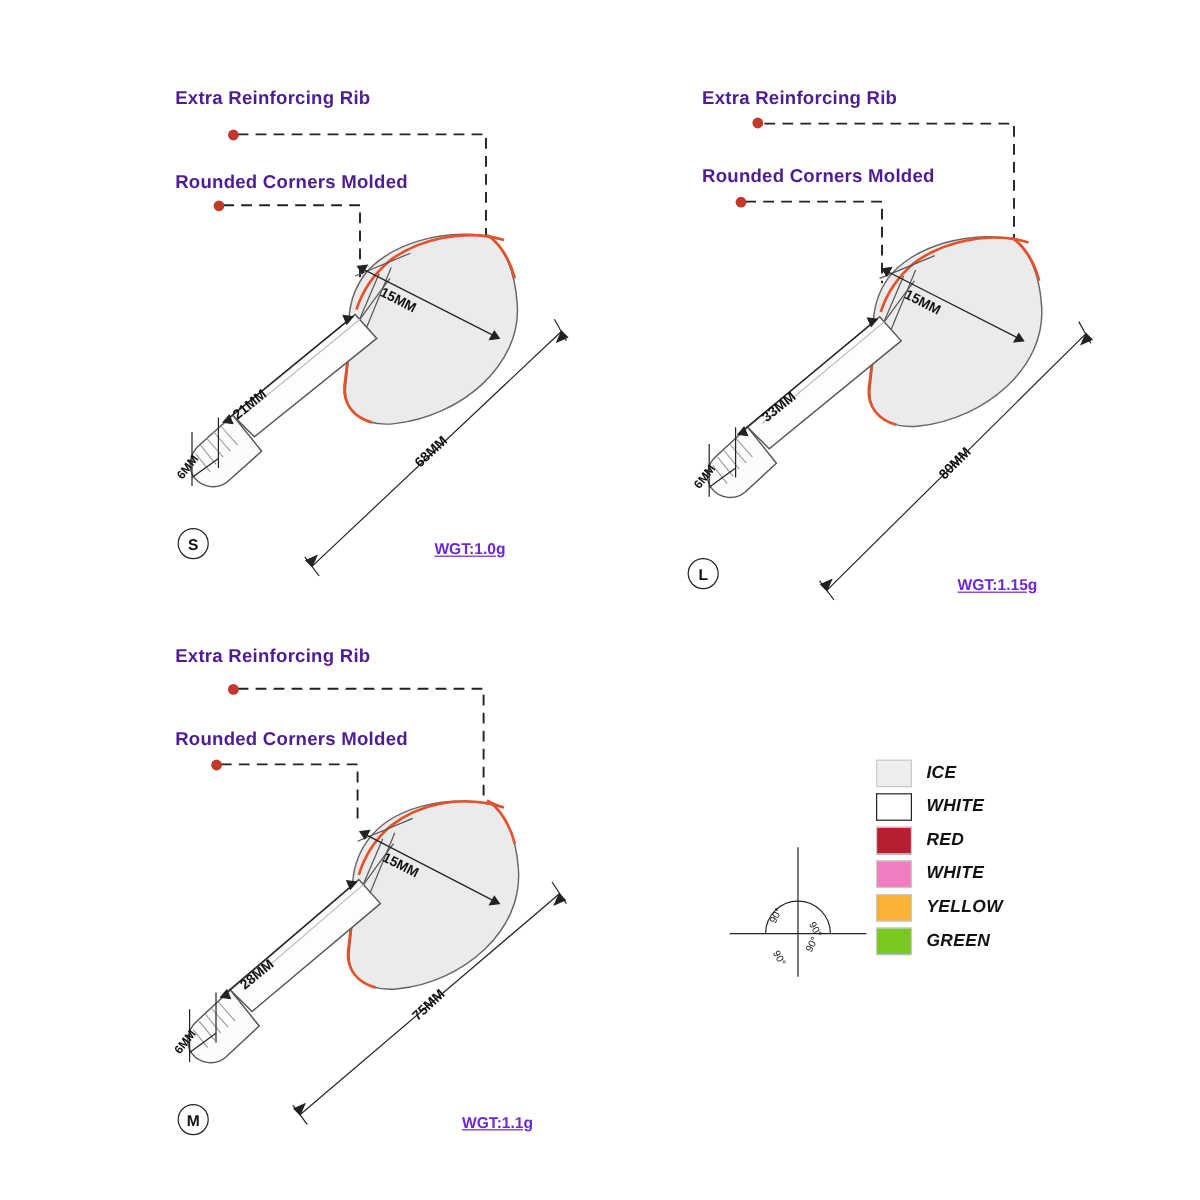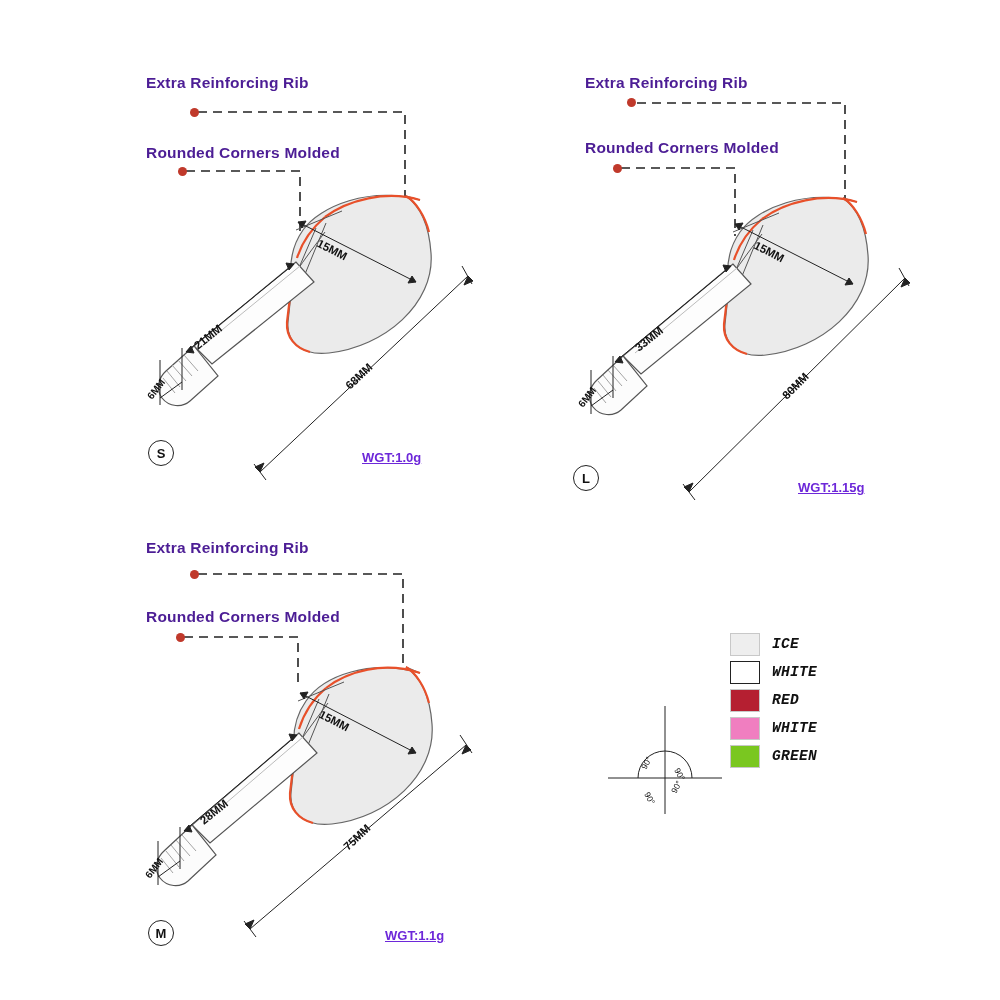--- a/index.html
+++ b/index.html
@@ -74,21 +74,20 @@
     font-size: 10px;
     font-weight: bold;
     fill: #111111;
   }
 
   
   .legend {
     position: absolute;
     left: 730px; top: 630px;
     width: 180px;
-    font-family: Liberation Mono, monospace;
   }
   .legend-row {
     display: flex;
     align-items: center;
     height: 28px;
   }
   .swatch {
     width: 28px;
     height: 21px;
     border: 1px solid #c8c8c8;
@@ -397,18 +396,22 @@
     </div>
     <div class="legend-row">
       <span class="swatch" style="background:#b51f31"></span>
       <span class="legend-label">RED</span>
     </div>
     <div class="legend-row">
       <span class="swatch" style="background:#f07ec0"></span>
       <span class="legend-label">WHITE</span>
     </div>
     <div class="legend-row">
+      <span class="swatch" style="background:#f9b233"></span>
+      <span class="legend-label">YELLOW</span>
+    </div>
+    <div class="legend-row">
       <span class="swatch" style="background:#7ac720"></span>
       <span class="legend-label">GREEN</span>
     </div>
   </div>
 
 </div>
 
 </body></html>

